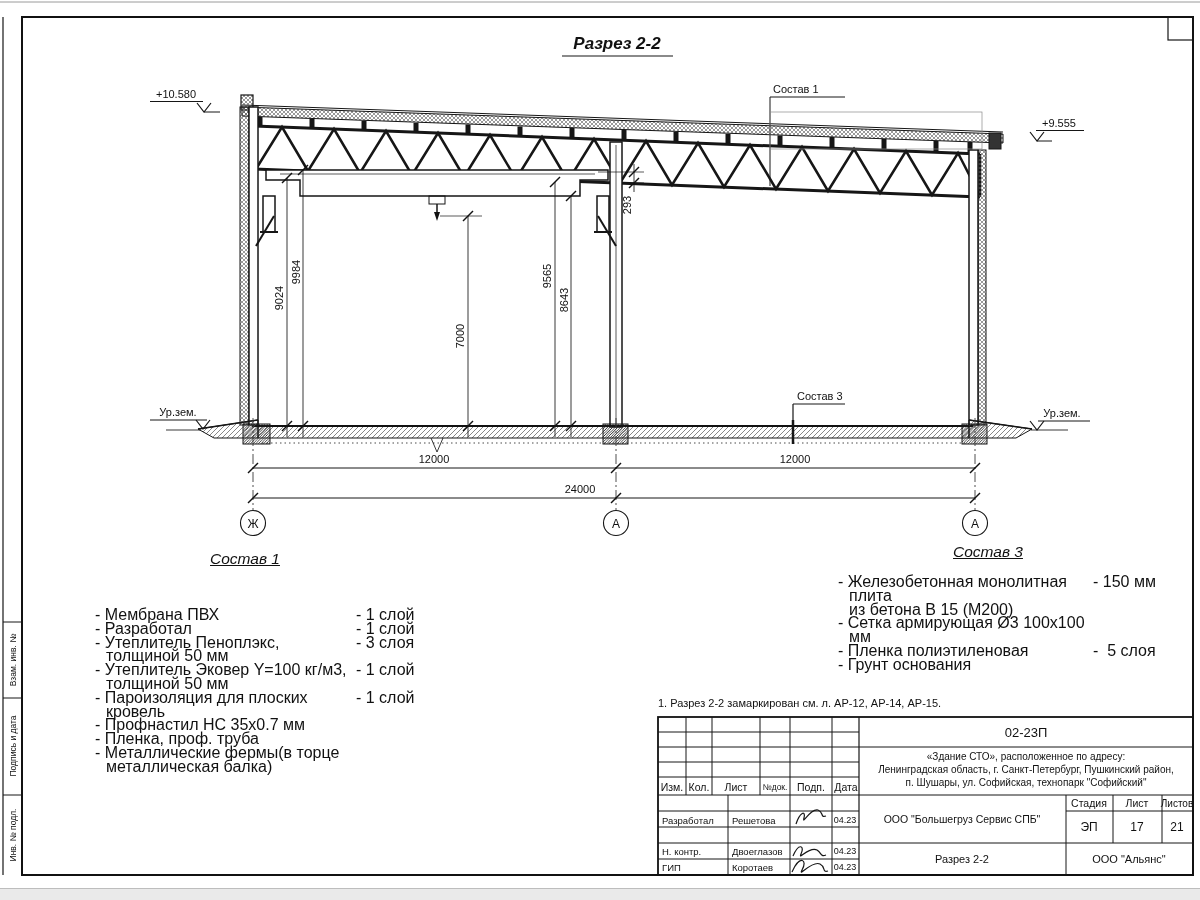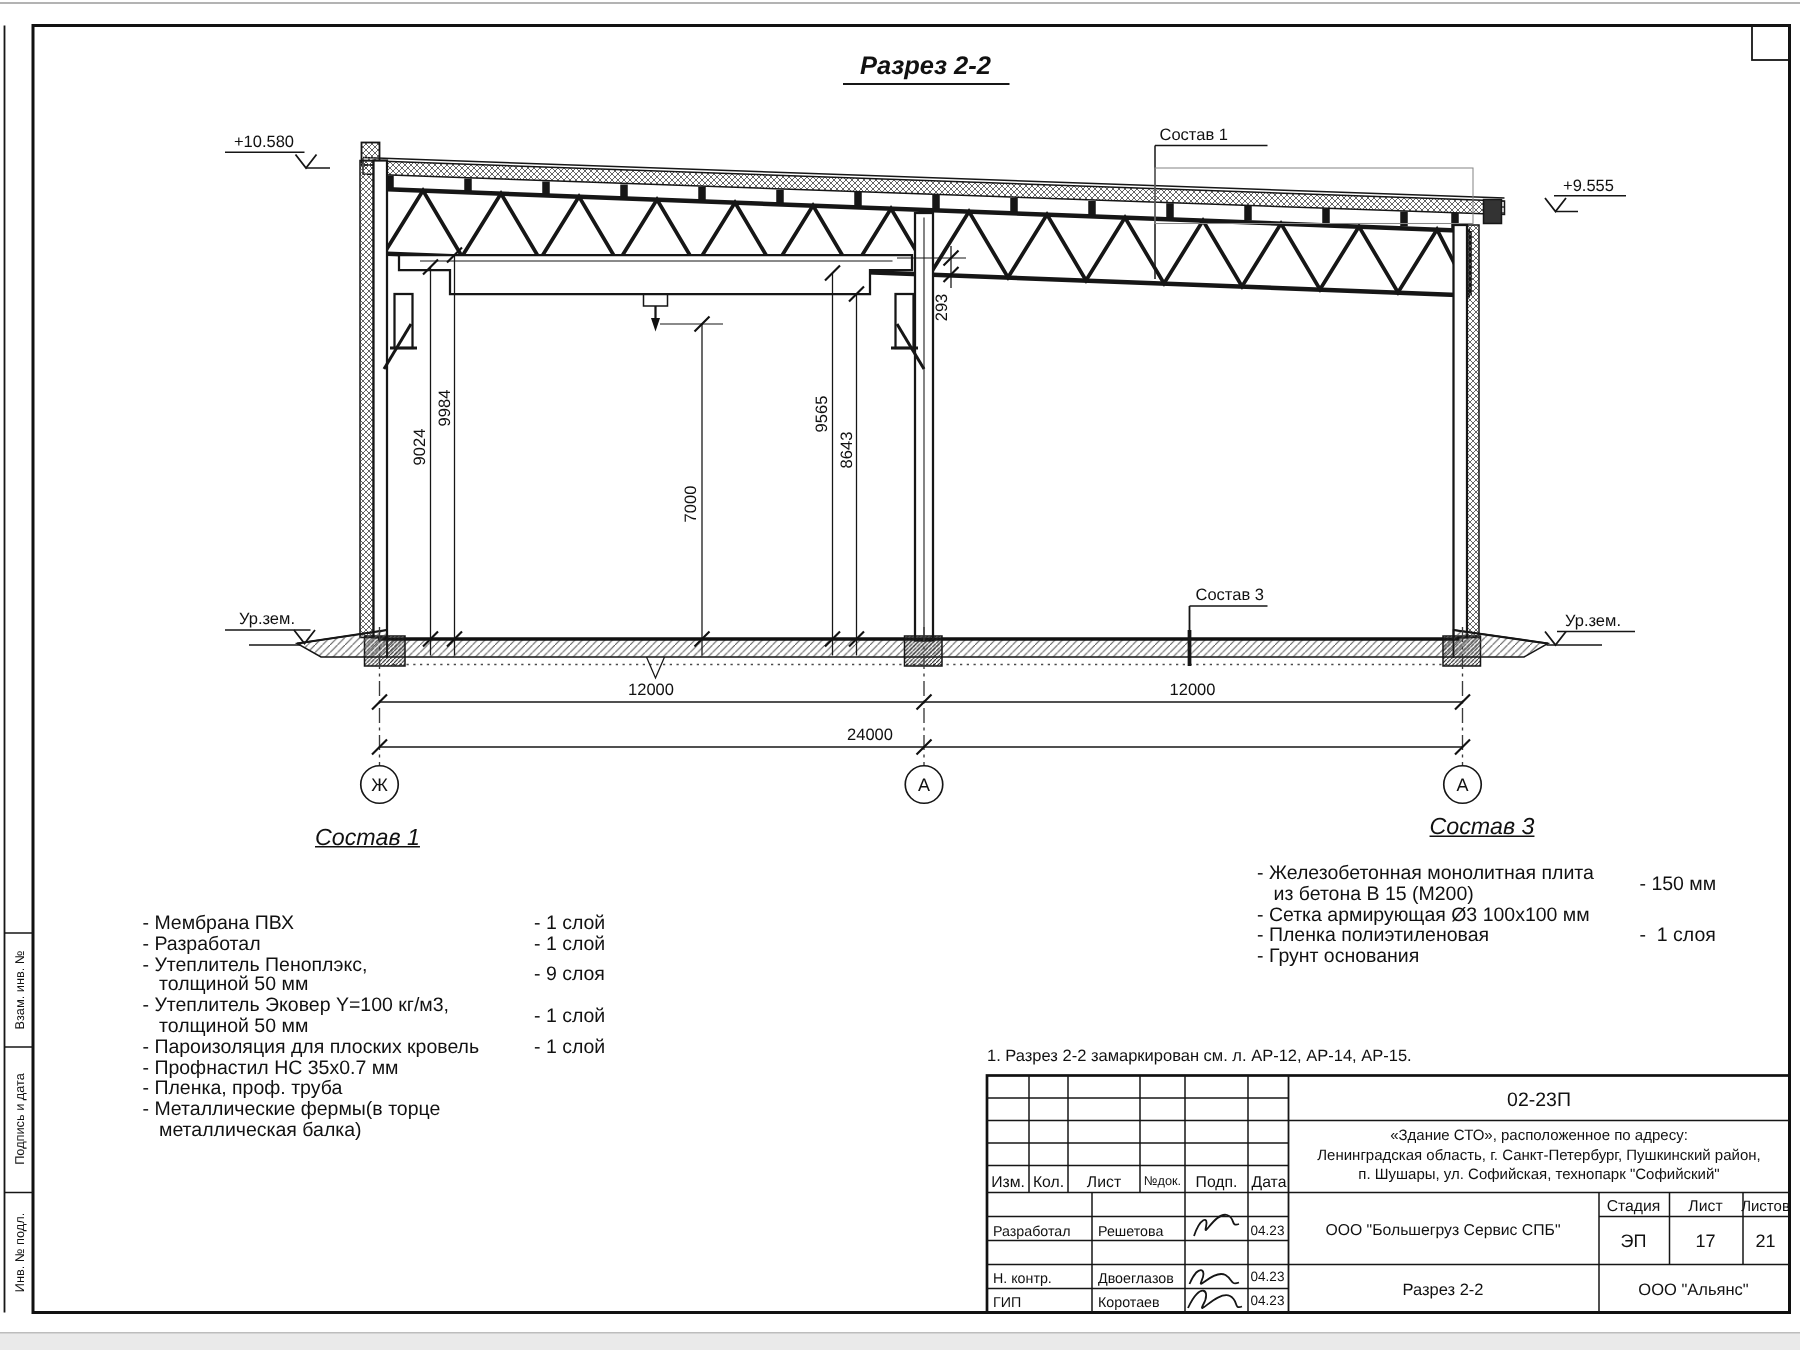--- a/index.html
+++ b/index.html
@@ -13,21 +13,21 @@
   .ln08{stroke:#161616;fill:none;stroke-width:.85;} .ln12{stroke:#161616;fill:none;stroke-width:1.2;}
   .ln15{stroke:#161616;fill:none;stroke-width:1.5;} .ln2{stroke:#161616;fill:none;stroke-width:2;}
   .ln22{stroke:#111;fill:none;stroke-width:2.2;} .ln25{stroke:#161616;fill:none;stroke-width:2.5;}
   .ln3{stroke:#161616;fill:none;stroke-width:3;}
   .tick{stroke:#111;stroke-width:1.4;} .ghost{stroke:#8a8a8a;stroke-width:.7;fill:none;}
   .dashdot{stroke:#3a3a3a;stroke-width:.9;fill:none;stroke-dasharray:10 3 2 3;}
   .dot{stroke:#4a4a4a;stroke-width:1;fill:none;stroke-dasharray:1.5 3;}
   .wfill{fill:#fff;stroke:#161616;stroke-width:1.5;}
   .comp{position:absolute;}
   .comp-title{font-size:15.5px;font-style:italic;text-decoration:underline;text-align:center;width:300px;}
-  .comp-row{display:flex;align-items:center;font-size:13px;line-height:13.8px;}
+  .comp-row{display:flex;align-items:flex-start;font-size:16px;line-height:13.8px;}
   .comp-text{white-space:pre-line;padding-left:11px;text-indent:-11px;}
   .c1 .comp-text{width:250px;} .c3 .comp-text{width:244px;}
   .comp-qty{white-space:pre;}
   .page-edge-bottom{position:absolute;left:0;right:0;bottom:0;height:11px;background:#eaeaea;border-top:1px solid #bdbdbd;}
 </style>
 </head>
 <body>
 
 <div class="sheet">
 
@@ -304,21 +304,21 @@
       </div>
 
       <div class="comp-row">
         <div class="comp-text">- Разработал</div>
         <div class="comp-qty">- 1 слой</div>
       </div>
 
       <div class="comp-row">
         <div class="comp-text">- Утеплитель Пеноплэкс,
 толщиной 50 мм</div>
-        <div class="comp-qty">- 9 слоя</div>
+        <div class="comp-qty">- 3 слоя</div>
       </div>
 
       <div class="comp-row">
         <div class="comp-text">- Утеплитель Эковер Y=100 кг/м3,
 толщиной 50 мм</div>
         <div class="comp-qty">- 1 слой</div>
       </div>
 
       <div class="comp-row">
         <div class="comp-text">- Пароизоляция для плоских кровель</div>
@@ -352,21 +352,21 @@
         <div class="comp-qty">- 150 мм</div>
       </div>
 
       <div class="comp-row">
         <div class="comp-text">- Сетка армирующая Ø3 100х100 мм</div>
         <div class="comp-qty"></div>
       </div>
 
       <div class="comp-row">
         <div class="comp-text">- Пленка полиэтиленовая</div>
-        <div class="comp-qty">-  1 слоя</div>
+        <div class="comp-qty">-  5 слоя</div>
       </div>
 
 
       <div class="comp-row">
         <div class="comp-text">- Грунт основания</div>
         <div class="comp-qty"></div>
       </div>
     </div>
 </div>
 

